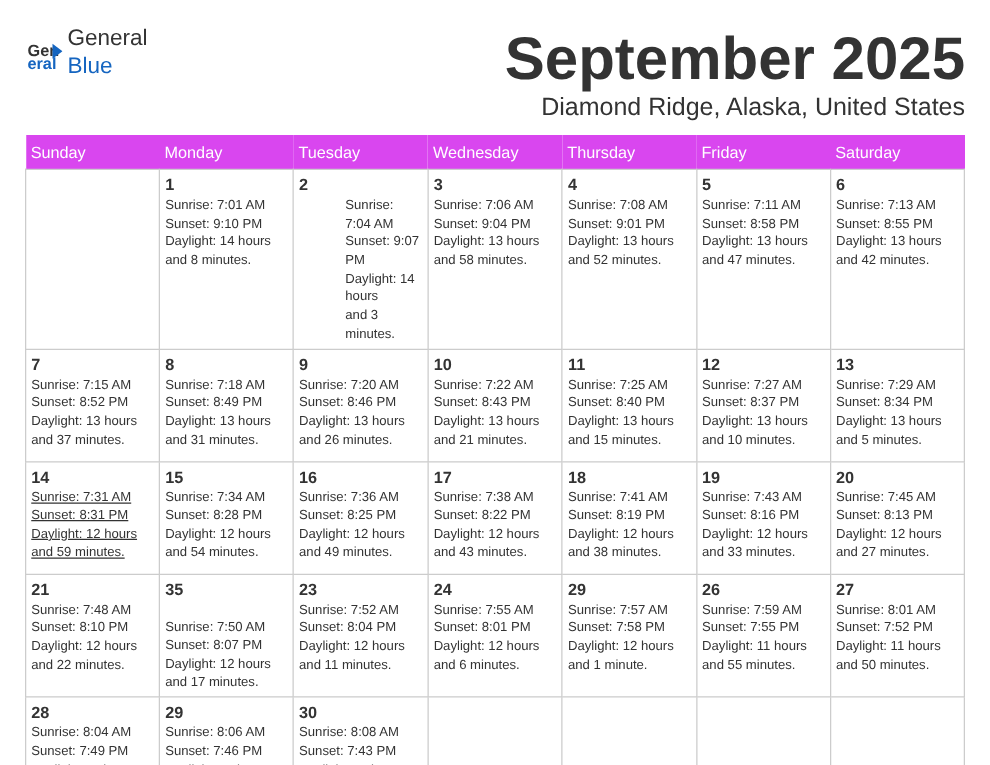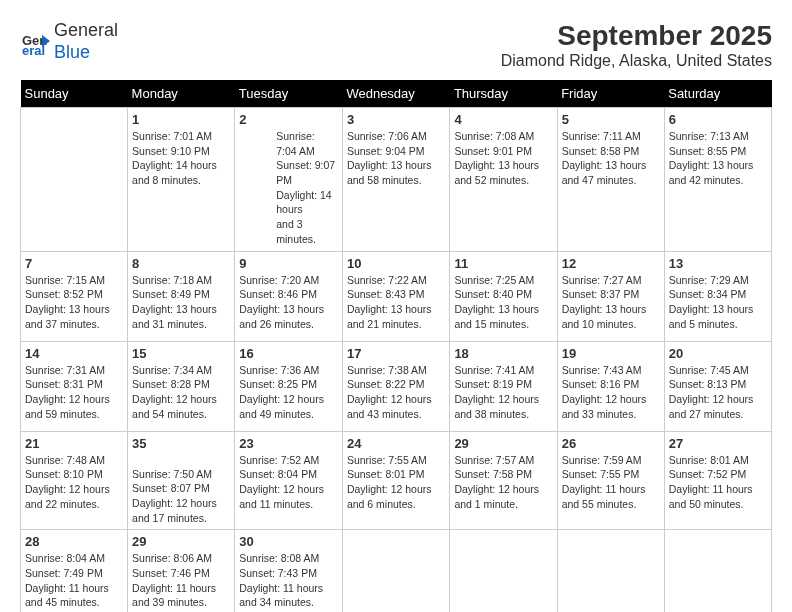--- a/index.html
+++ b/index.html
@@ -29,35 +29,35 @@
     .logo-general { color: #333; }
     .logo-blue { color: #1565c0; }
     .logo-icon {
       width: 30px;
       height: 30px;
     }
     .title-area {
       text-align: right;
     }
     .month-title {
-      font-size: 28px;
+      font-size: 48px;
       font-weight: bold;
       color: #333;
     }
     .location {
-      font-size: 16px;
+      font-size: 20px;
       color: #333;
     }
     .calendar {
       width: 100%;
       border-collapse: collapse;
       font-size: 11px;
     }
     .calendar th {
-      background-color: #000000;
+      background-color: #d946ef;
       color: #fff;
       padding: 6px 4px;
       text-align: left;
       font-size: 13px;
       font-weight: normal;
     }
     .calendar td {
       border: 1px solid #ccc;
       vertical-align: top;
       padding: 4px;
@@ -208,21 +208,21 @@
           <span class="day-number">13</span>
           <div class="day-info" style="white-space: pre-line;">Sunrise: 7:29 AM
 Sunset: 8:34 PM
 Daylight: 13 hours
 and 5 minutes.</div>
         </td>
       </tr>
       <tr>
         <td>
           <span class="day-number">14</span>
-          <div class="day-info" style="white-space: pre-line;">Sunrise: 7:31 AM
+          <div class="day-info" style="white-space: pre-line; text-decoration: underline;">Sunrise: 7:31 AM
 Sunset: 8:31 PM
 Daylight: 12 hours
 and 59 minutes.</div>
         </td>
         <td>
           <span class="day-number">15</span>
           <div class="day-info" style="white-space: pre-line;">Sunrise: 7:34 AM
 Sunset: 8:28 PM
 Daylight: 12 hours
 and 54 minutes.</div>

